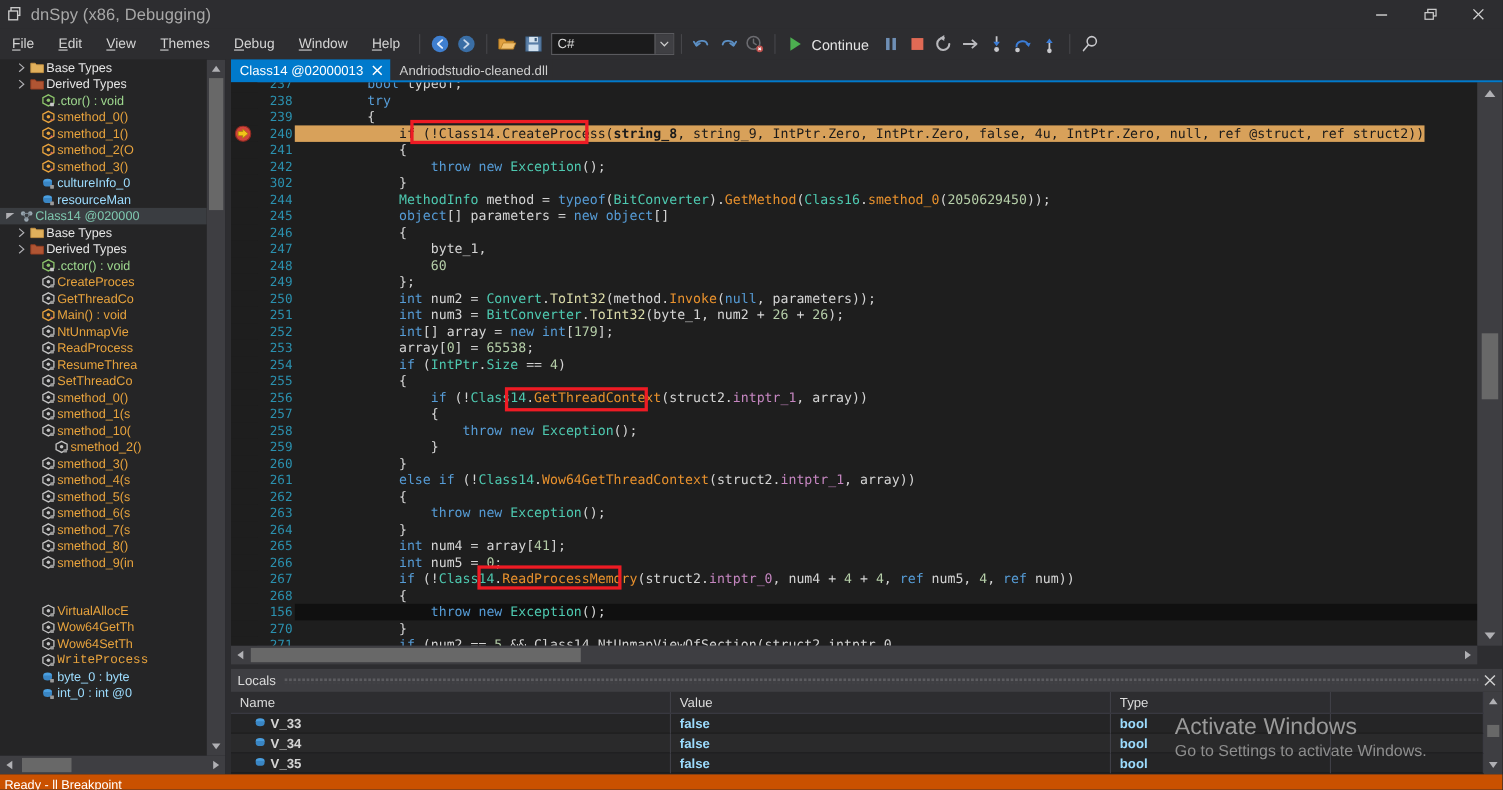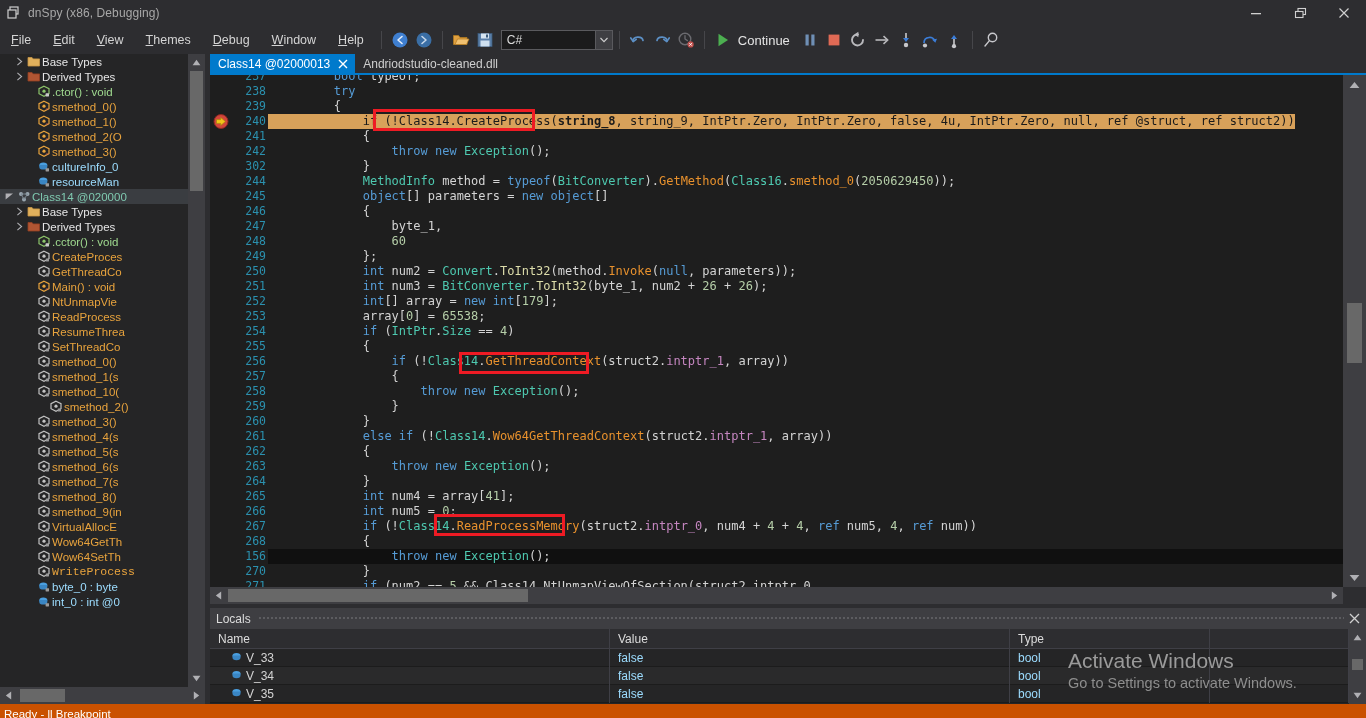--- a/index.html
+++ b/index.html
@@ -12,21 +12,21 @@
   }
   #app { position: relative; width: 1366px; height: 718px; background: #2d2d30; }
 
   
   .titlebar {
     position: absolute; left: 0; top: 0; width: 1366px; height: 26px;
     background: #2d2d30; display: flex; align-items: center;
   }
   .tb-appicon { width: 28px; height: 26px; display: flex; align-items: center; justify-content: center; }
   .tb-appicon svg { display: block; }
-  .tb-title { color: #a8a8a8; font-size: 12px; letter-spacing: .1px; }
+  .tb-title { color: #a8a8a8; font-size: 15px; letter-spacing: .1px; }
   .tb-spacer { flex: 1; }
   .winbtn {
     width: 44px; height: 26px; display: flex; align-items: center; justify-content: center;
     color: #d0d0d0;
   }
   .winbtn svg { display: block; }
 
   
   .menubar {
     position: absolute; left: 0; top: 26px; width: 1366px; height: 28px;
@@ -164,21 +164,21 @@
     background-image: radial-gradient(#5c5c60 40%, transparent 41%);
     background-size: 4px 4px;
   }
   .locals-close { position: absolute; right: 4px; top: 3px; width: 15px; height: 15px;
     display:flex; align-items:center; justify-content:center; }
   .lhdrrow { height: 20px; display: flex; background: #2d2d30; border-bottom: 1px solid #3f3f46; }
   .lcol {
     font-size: 12px; color: #dcdcdc; line-height: 20px; padding-left: 8px;
     border-right: 1px solid #3f3f46;
   }
-  .lrow { height: 18px; display: flex; align-items: center; background: #252526; border-bottom: 1px solid #1c1c1c; }
+  .lrow { height: 18px; display: flex; align-items: center; background: #252526; border-bottom: 1px solid #1c1c1c; font-weight: bold; }
   .lrow:nth-child(even) { background: #2a2a2b; }
   .lcell { font-size: 12px; color: #d4d4d4; padding-left: 8px; border-right: 1px solid #3f3f46; height: 18px; line-height: 18px; overflow: hidden; white-space: nowrap; }
   .lcell.name { display: flex; align-items: center; padding-left: 20px; }
   .lcell .vicon { width: 16px; display: flex; align-items: center; }
   .lcell.val { color: #9cdcfe; }
   .lcell.typ { color: #9cdcfe; }
 
   .lvbar { position: absolute; right: 0; top: 21px; width: 17px; height: 75px; background: #3e3e42; }
   .lvthumb { position: absolute; left: 3px; top: 30px; width: 11px; height: 11px; background: #686868; }
 
@@ -715,21 +715,21 @@
           <div class="expander"></div>
           <div class="ticon">
             <svg width="14" height="13" viewBox="0 0 14 13">
               <path d="M7 1.2 L12 3.7 V8.7 L7 11.3 L2 8.7 V3.7 z" fill="none" stroke="#c2c2c2" stroke-width="1.2"></path>
          <circle cx="7" cy="6.2" r="1.6" fill="#c2c2c2"></circle>
          <rect x="8.8" y="8.4" width="3.2" height="3" fill="#9a9a9a" rx="0.4"></rect>
             </svg>
           </div>
           <div class="tlabel c-orange">smethod_9(in</div>
         </div>
-        <div class="trow" style="padding-left: 24px;">
+        <div class="trow" style="padding-left: 24px; margin-top: 29px;">
           <div class="expander"></div>
           <div class="ticon">
             <svg width="14" height="13" viewBox="0 0 14 13">
               <path d="M7 1.2 L12 3.7 V8.7 L7 11.3 L2 8.7 V3.7 z" fill="none" stroke="#c2c2c2" stroke-width="1.2"></path>
          <circle cx="7" cy="6.2" r="1.6" fill="#c2c2c2"></circle>
          <rect x="8.8" y="8.4" width="3.2" height="3" fill="#9a9a9a" rx="0.4"></rect>
             </svg>
           </div>
           <div class="tlabel c-orange">VirtualAllocE</div>
         </div>

